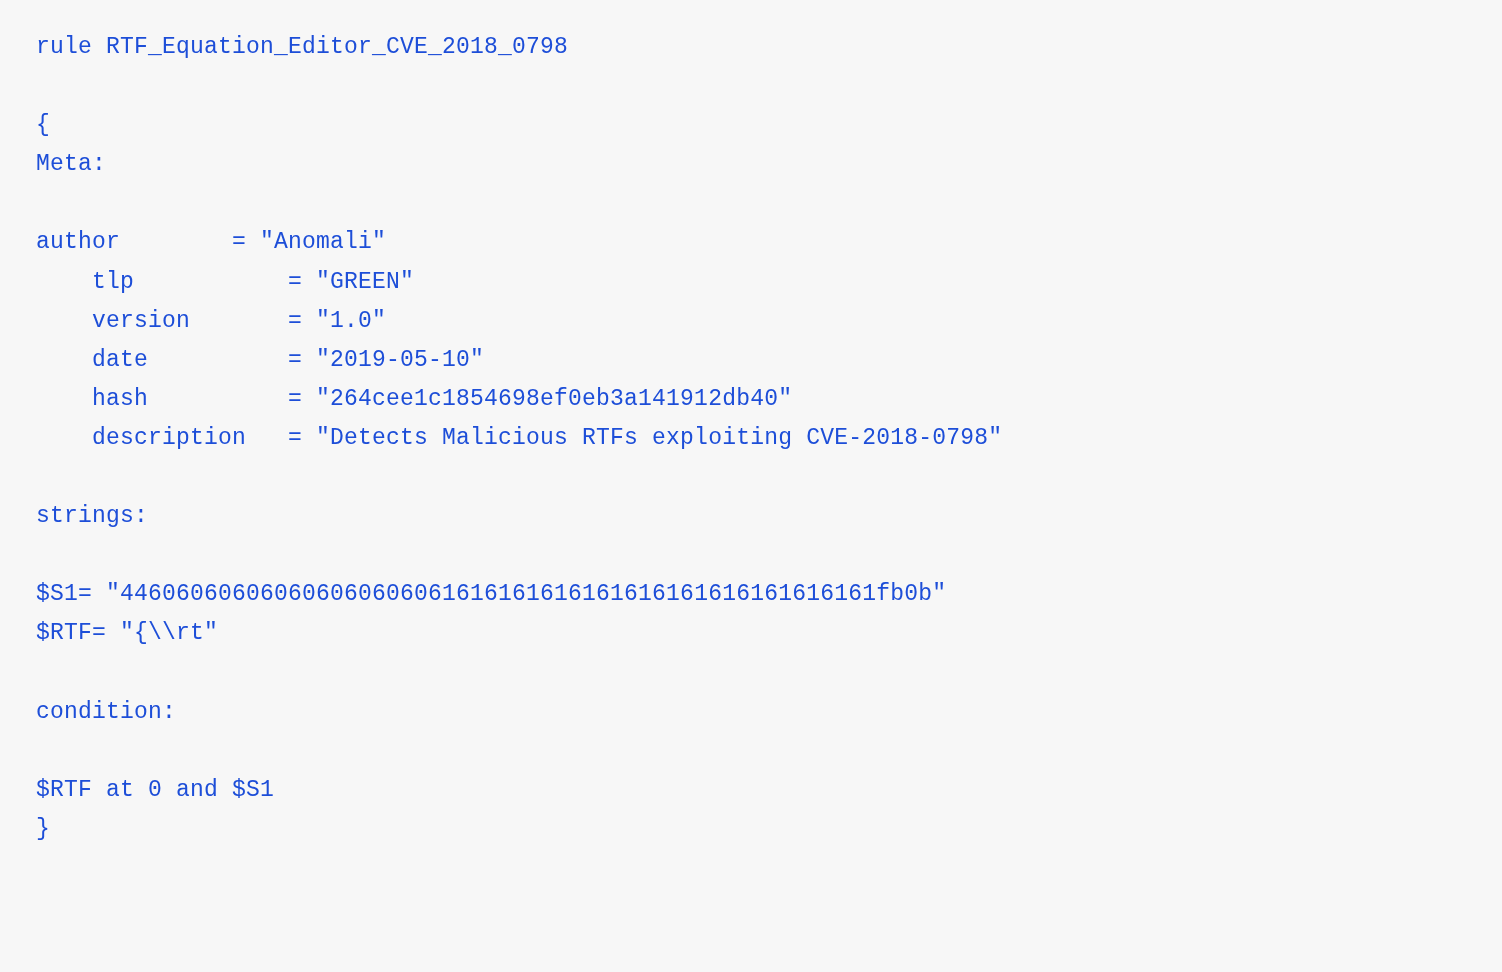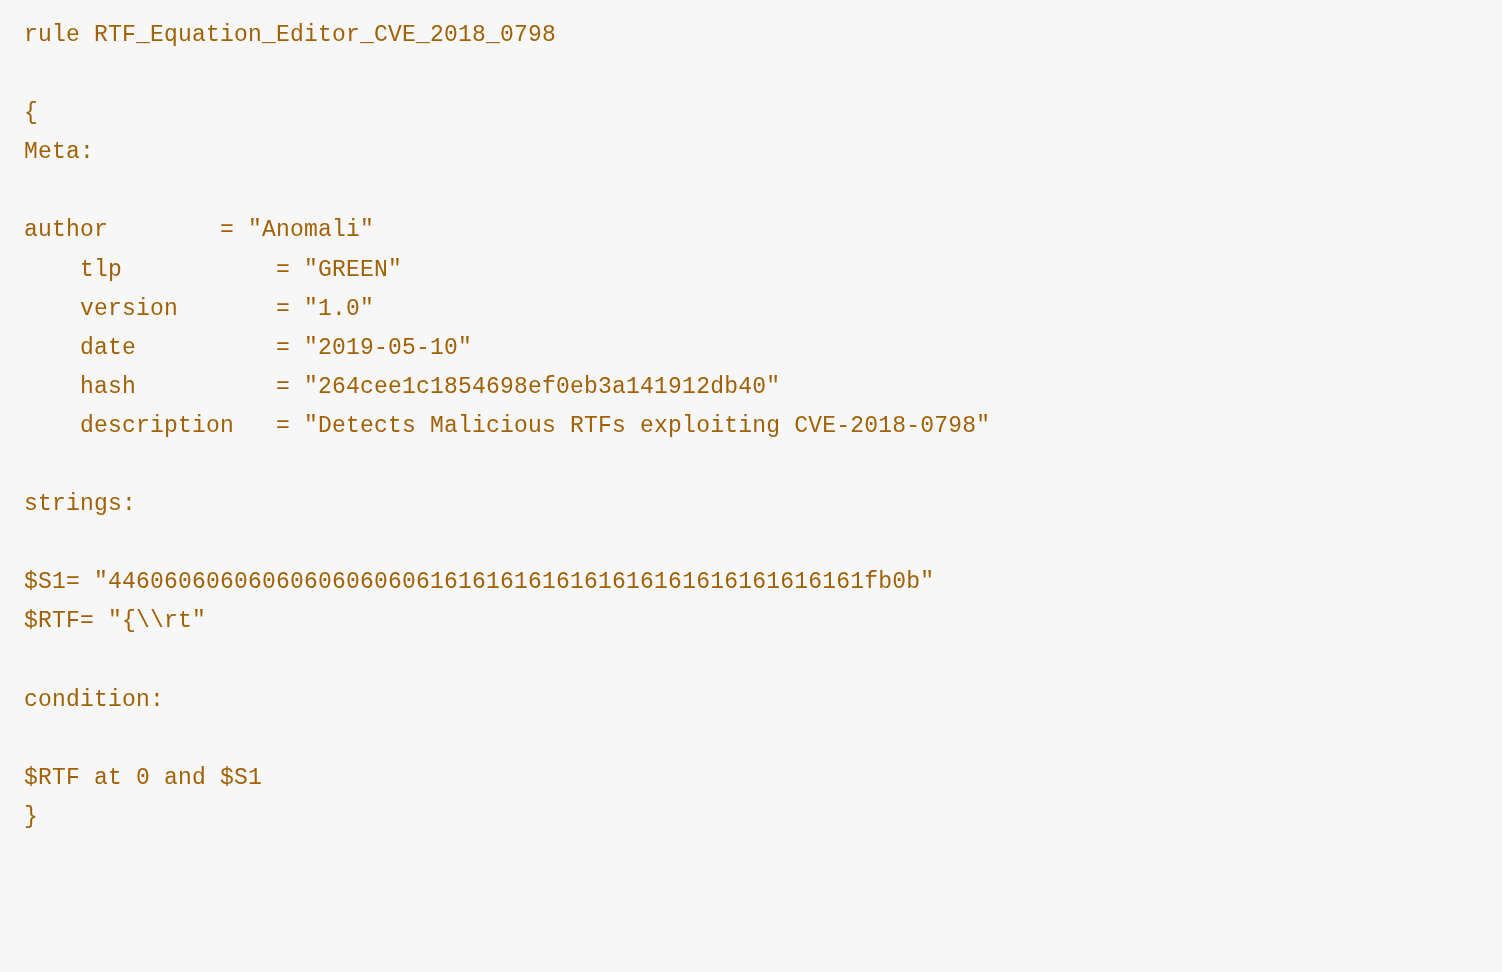--- a/index.html
+++ b/index.html
@@ -4,26 +4,26 @@
 <style>
   html, body {
     margin: 0;
     padding: 0;
     background: #f7f7f7;
     width: 1502px;
     height: 972px;
     overflow: hidden;
   }
   pre.code {
-    margin: 4px;
+    margin: 16px;
     padding: 12px 20px 20px 20px;
     font-family: Consolas, "Liberation Mono", Menlo, monospace;
     font-size: 23px;
     line-height: 1.7;
-    color: #a16207;
+    color: #1d4ed8;
     white-space: pre;
     letter-spacing: 0.2px;
   }
 </style>
 </head>
 <body>
 
 <pre class="code"><span>rule</span> <span>RTF_Equation_Editor_CVE_2018_0798</span>
 
 <span>{</span>

